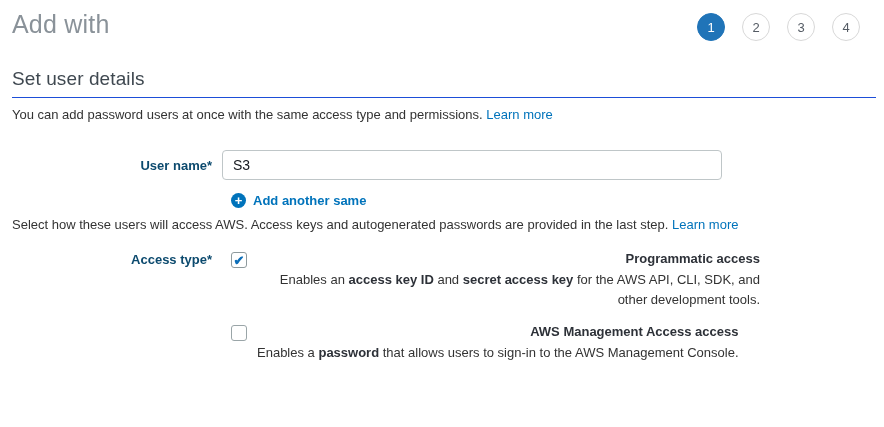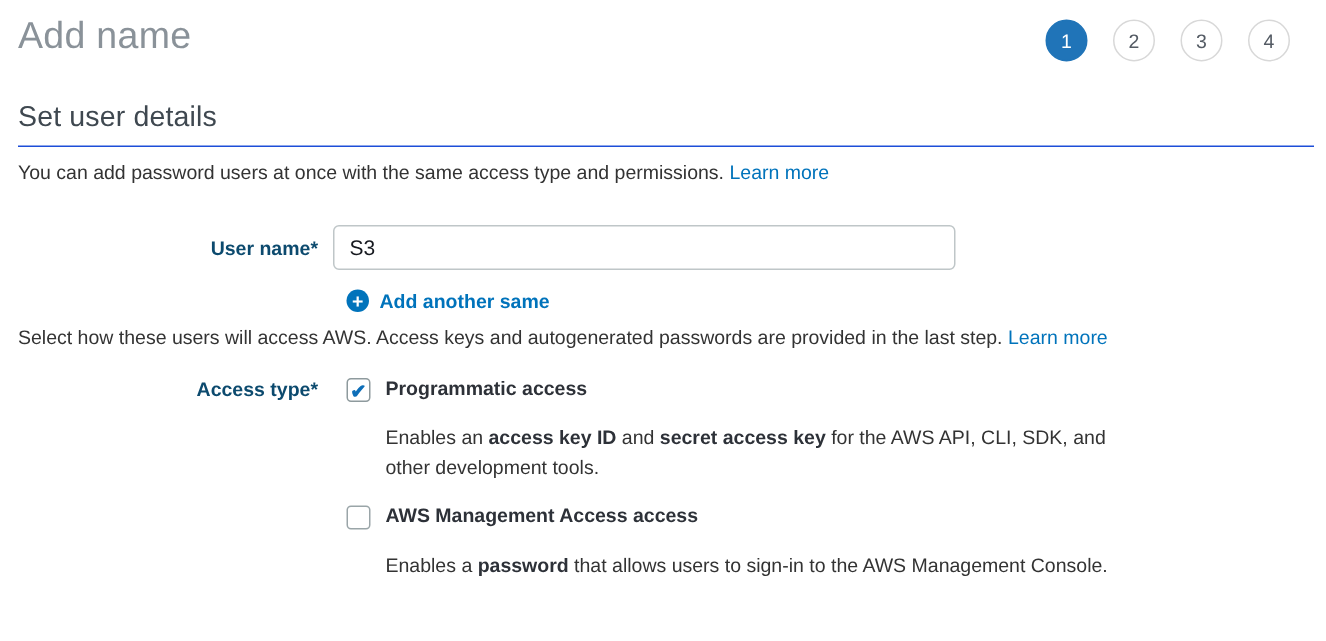--- a/index.html
+++ b/index.html
@@ -49,21 +49,21 @@
   .intro { margin: 9px 12px 0 12px; color: #333; }
   .link { color: #0073bb; text-decoration: none; cursor: pointer; margin-top: 32px; }
 
   
   .form-row { display: flex; margin-top: 28px; }
   .form-label {
     width: 212px; text-align: right; font-weight: bold; color: #0c4a6e;
     padding-top: 8px; flex-shrink: 0;
   }
   .username-input {
-    margin-left: 10px; width: 415px; height: 30px;
+    margin-left: 10px; width: 500px; height: 30px;
     border: 1px solid #bfc6c8; border-radius: 4px;
     padding: 0 10px; font-size: 14px; color: #16191f;
     font-family: "Liberation Sans", sans-serif;
     outline: none;
   }
   .add-user-row {
     margin: 13px 0 0 231px;
     display: flex; align-items: center; gap: 7px;
     cursor: pointer;
   }
@@ -83,32 +83,32 @@
   .option + .option { margin-top: 15px; }
   .checkbox {
     width: 16px; height: 16px; margin-top: 1px;
     border: 1px solid #9aa5a8; border-radius: 3px;
     background: #fff; cursor: pointer; flex-shrink: 0;
     display: flex; align-items: center; justify-content: center;
     font-size: 13px; color: transparent;
   }
   .checkbox.checked { color: #0d6eb8; border-color: #8e9a9d; }
   .checkbox.checked::after { content: "\2714"; font-weight: bold; }
-  .option-body { margin-left: 10px; }
+  .option-body { margin-left: 10px; text-align: right; }
   .option-title { font-weight: bold; color: #2d3138; cursor: pointer; }
-  .option-desc { margin-top: 16px; max-width: 503px; line-height: 1.5; color: #333; }
+  .option-desc { margin-top: 4px; max-width: 503px; line-height: 1.5; color: #333; }
   .option-desc b { color: #2d3138; }
 </style>
 </head>
 <body>
 
 <div class="page">
 
   <div class="header-row">
-    <h1 class="page-title">Add name</h1>
+    <h1 class="page-title">Add with</h1>
     <div class="steps">
       <div class="step-circle active">1</div>
       <div class="step-circle">2</div>
       <div class="step-circle">3</div>
       <div class="step-circle">4</div>
     </div>
   </div>
 
   <div class="section-head sec1">
     <h2>Set user details</h2>

